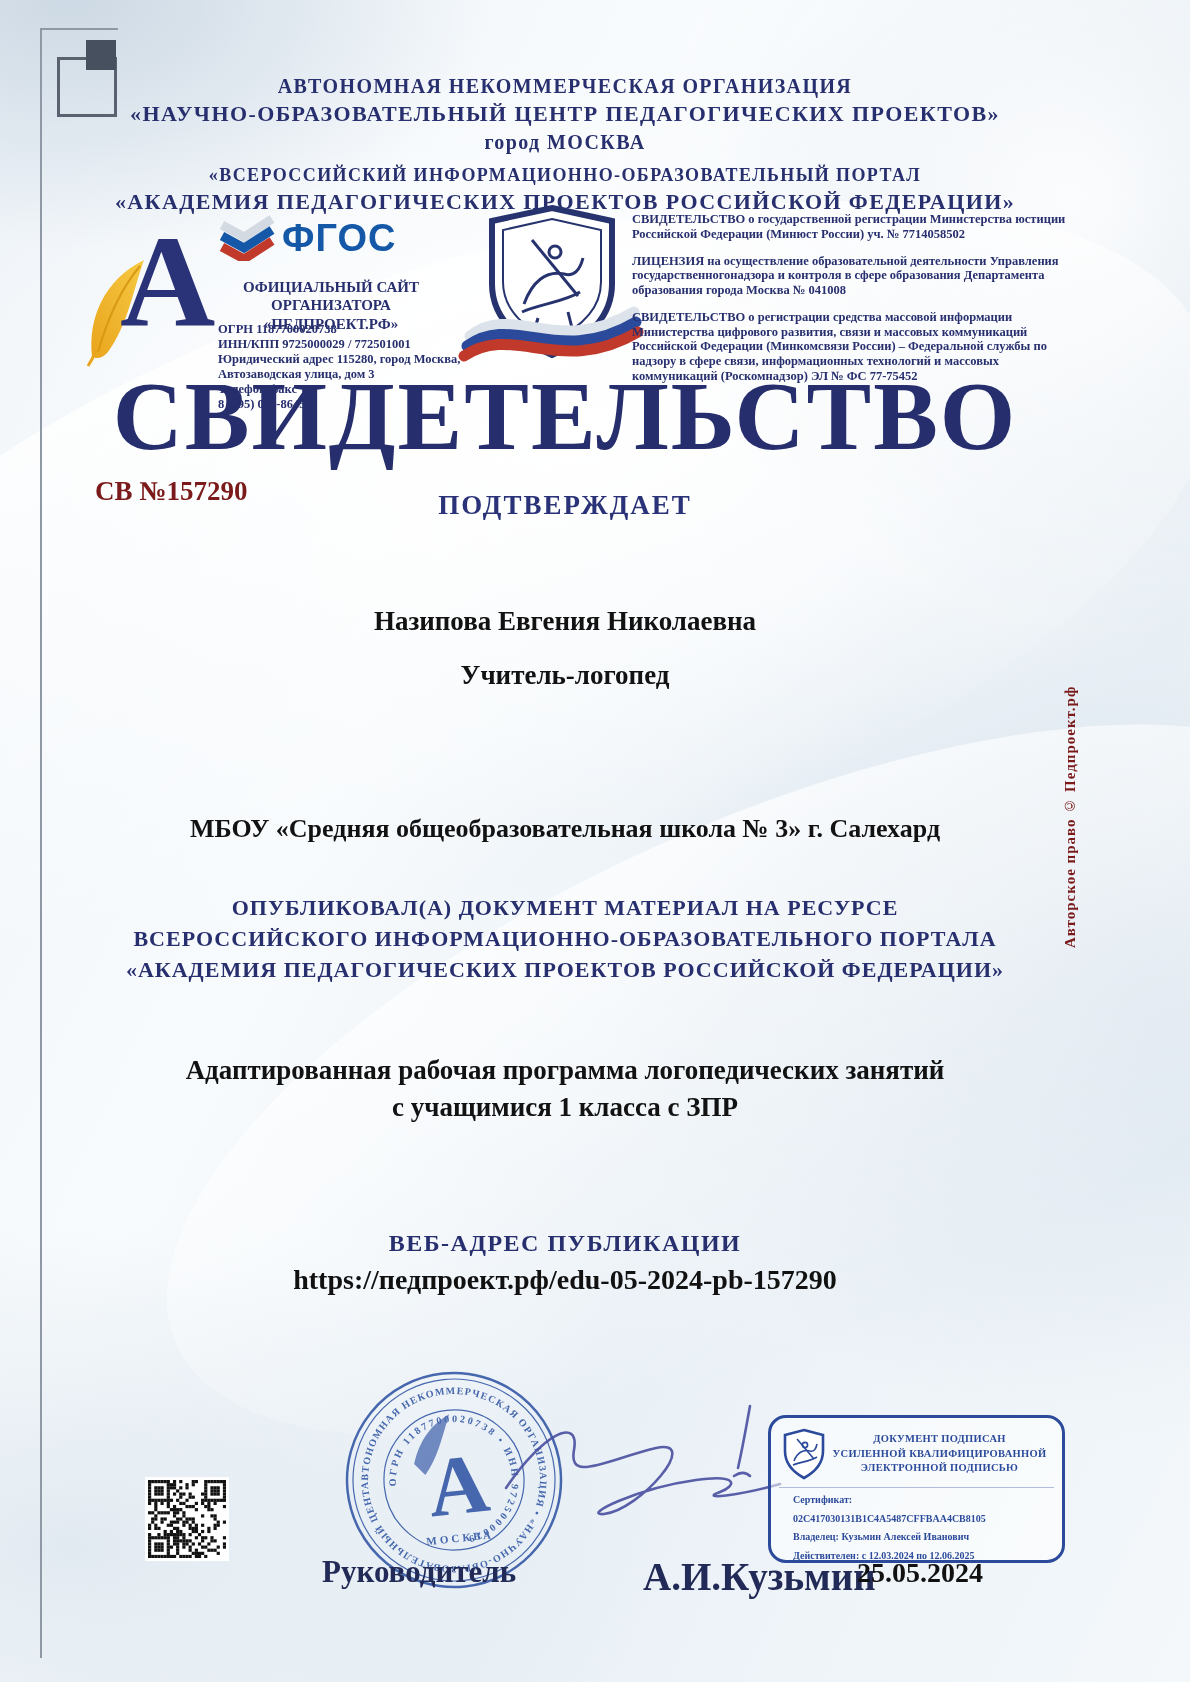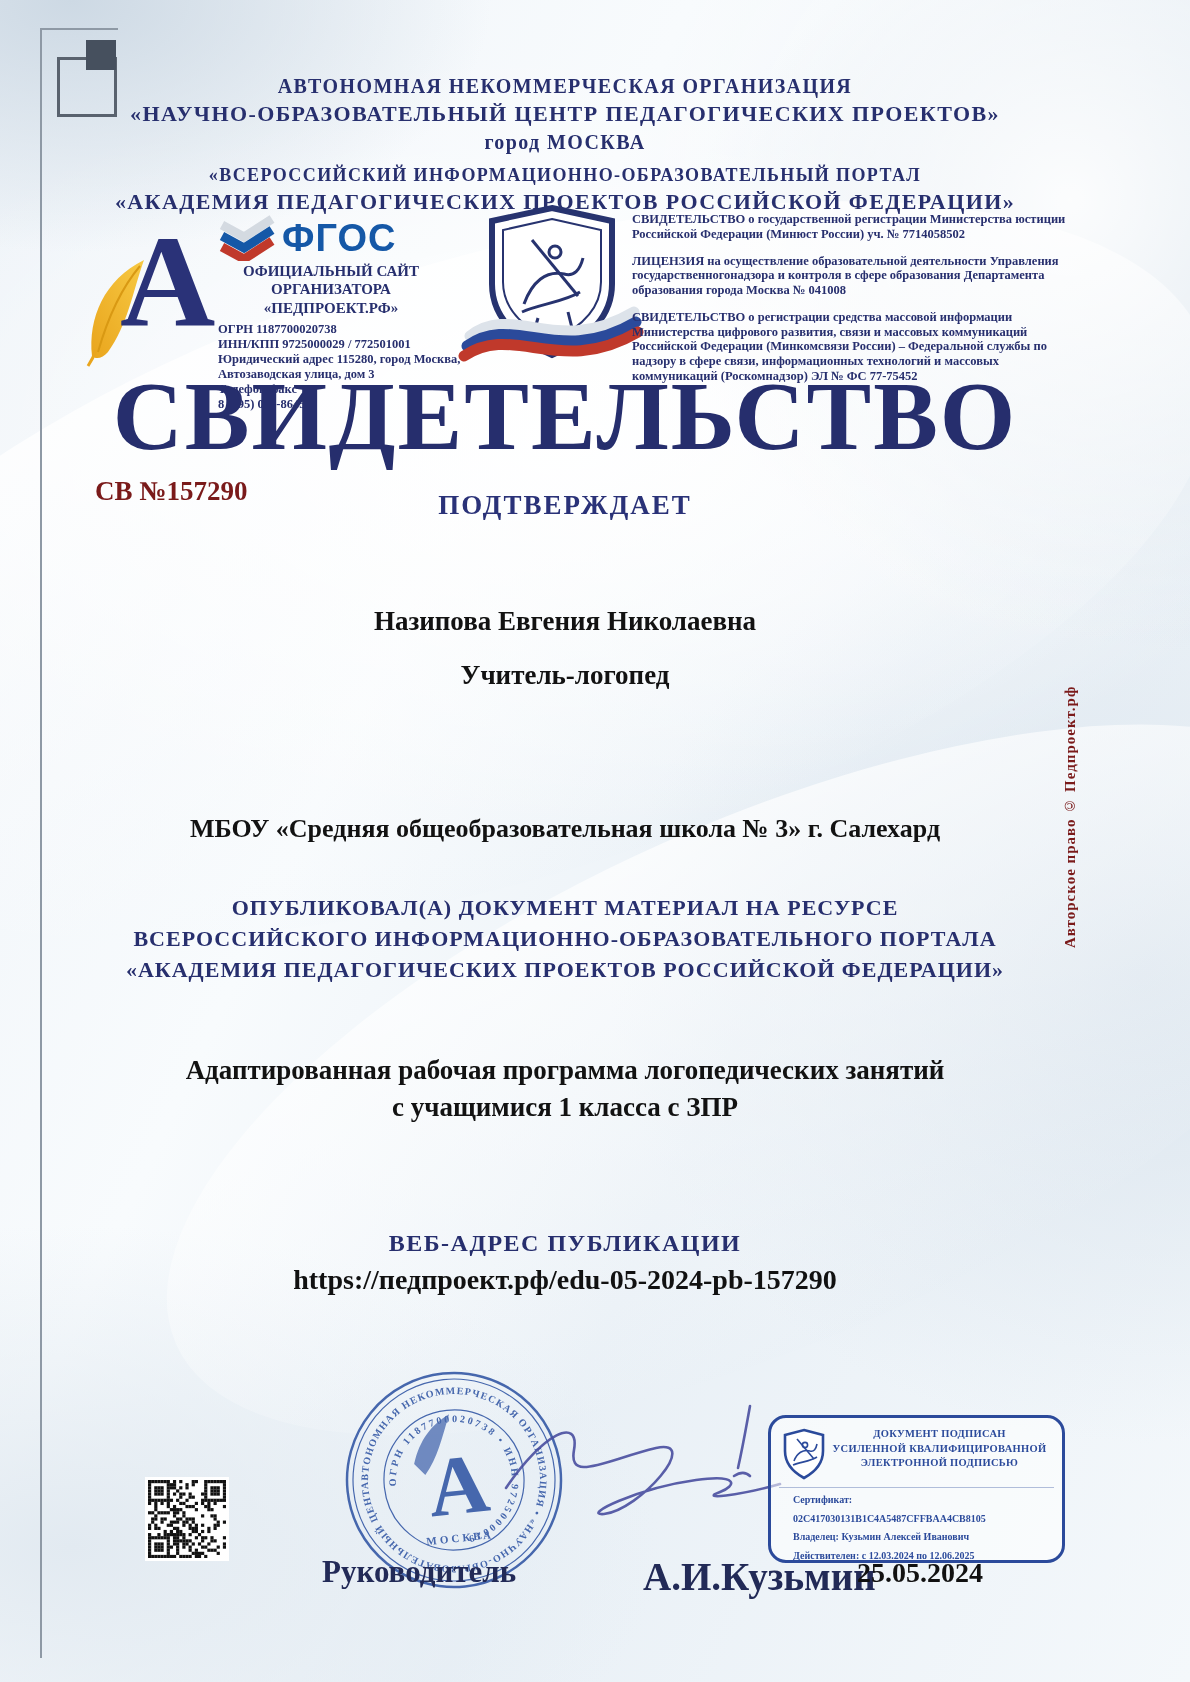--- a/index.html
+++ b/index.html
@@ -39,21 +39,21 @@
   .org-header .l2{font-size:22px;margin-bottom:7px;}
   .org-header .l3{font-size:20px;margin-bottom:14px;}
   .org-header .l4{font-size:18px;margin-bottom:7px;}
   .org-header .l5{font-size:22px;}
 
   
   .logo-a{left:92px;top:238px;width:130px;height:145px;}
   .logo-a .letter{position:absolute;left:28px;top:-22px;font-size:132px;font-weight:bold;color:#2a3278;line-height:1;}
   .fgos-row{left:218px;top:215px;display:flex;align-items:center;gap:6px;}
   .fgos-label{font-family:"Liberation Sans",sans-serif;font-weight:bold;font-size:38px;color:#1558a7;letter-spacing:1px;}
-  .org-site{left:216px;top:262px;width:230px;text-align:center;font-weight:bold;font-size:15px;line-height:1.22;color:#272f6e;}
+  .org-site{left:216px;top:278px;width:230px;text-align:center;font-weight:bold;font-size:15px;line-height:1.22;color:#272f6e;}
   .org-details{left:218px;top:322px;width:260px;font-weight:bold;font-size:12.5px;line-height:1.2;color:#272f6e;}
 
   
   .regs{left:632px;top:212px;width:452px;font-weight:bold;font-size:12.5px;line-height:1.18;color:#272f6e;}
   .regs p{margin:0 0 12px 0;}
 
   .cert-title{top:368px;font-size:97px;font-weight:bold;letter-spacing:2px;color:#262e6d;line-height:1;}
   .cert-number{left:95px;top:476px;font-size:27px;font-weight:bold;}
   .confirms{top:490px;font-size:27px;font-weight:bold;letter-spacing:2px;color:#2a3278;}
 
@@ -63,21 +63,21 @@
 
   .statement{top:892px;font-weight:bold;font-size:22px;letter-spacing:1px;color:#272f6e;line-height:1.42;}
   .work{top:1052px;font-size:27px;font-weight:bold;line-height:1.38;}
 
   .pub-label{top:1230px;font-size:24px;font-weight:bold;letter-spacing:1.5px;color:#272f6e;}
   .pub-url{top:1264px;font-size:28px;font-weight:bold;color:#111;text-decoration:none;}
 
   
   .esig{left:768px;top:1415px;width:297px;height:148px;border:3px solid #2b4a9b;border-radius:18px;
     background:rgba(255,255,255,.55);box-sizing:border-box;}
-  .esig-top{display:flex;padding:9px 10px 4px 10px;align-items:flex-start;}
+  .esig-top{display:flex;padding:9px 10px 4px 10px;align-items:center;}
   .esig-title{flex:1;text-align:center;font-weight:bold;font-size:10.5px;line-height:1.4;color:#2b4a9b;letter-spacing:.3px;}
   .esig-lines{padding:3px 12px 0 14px;font-weight:bold;font-size:10px;color:#2b4a9b;line-height:1.85;border-top:1px solid rgba(43,74,155,.35);margin:2px 8px 0 8px;}
 
   
   .signer-role{left:322px;top:1554px;font-size:31px;font-weight:bold;color:#222a57;}
   .signer-name{left:643px;top:1554px;font-size:39px;font-weight:bold;color:#222a57;}
   .sign-date{left:857px;top:1557px;font-size:28px;font-weight:bold;color:#111;}
 
   .copyright{left:1062px;top:648px;height:300px;font-size:15px;font-weight:bold;color:#7a1a1a;
     writing-mode:vertical-rl;transform:rotate(180deg);letter-spacing:1px;white-space:nowrap;}

